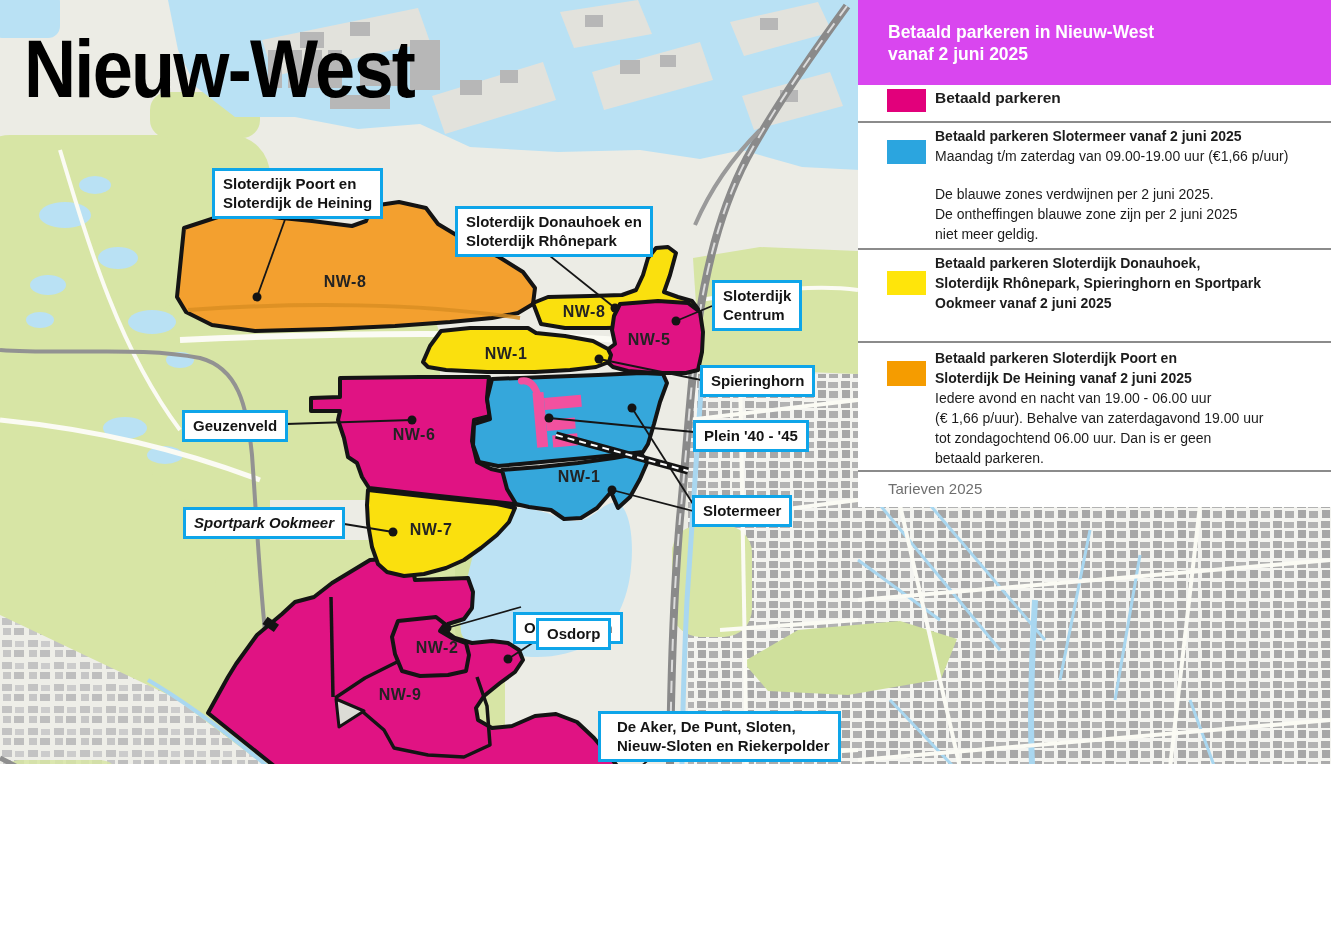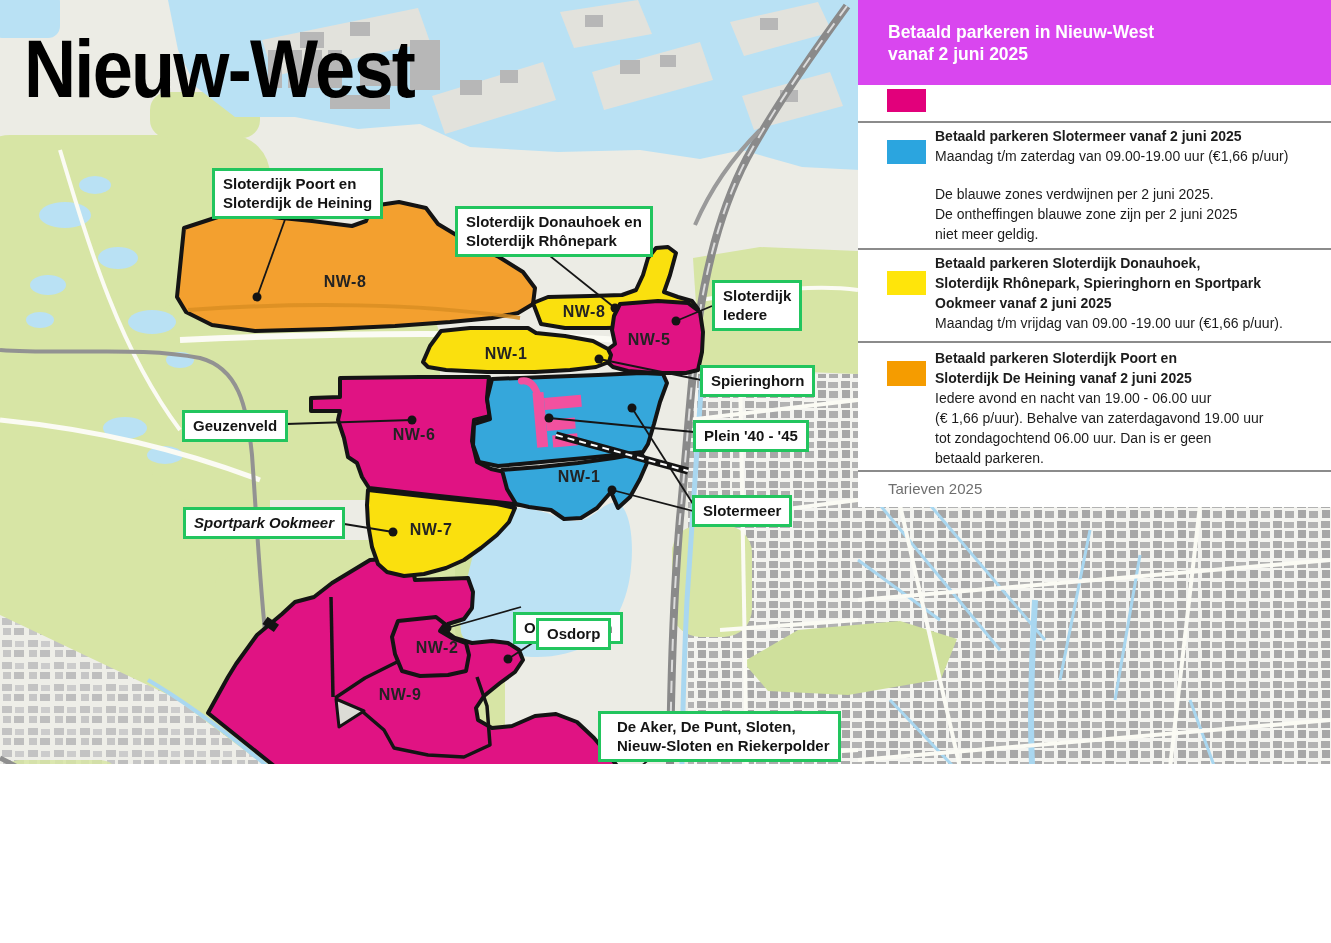--- a/index.html
+++ b/index.html
@@ -6,21 +6,21 @@
   body{font-family:"Liberation Sans",sans-serif;}
   .stage{position:relative;width:1331px;height:764px;overflow:hidden;background:#ECECE5;}
   .stage svg{position:absolute;left:0;top:0;display:block;}
   
   .map-title{position:absolute;left:24px;top:22px;font-size:82px;font-weight:bold;color:#000;
     letter-spacing:-2px;transform:scaleX(.88);transform-origin:left top;white-space:nowrap;}
   
   .zlabel{position:absolute;transform:translate(-50%,-50%);font-size:16px;font-weight:bold;
     color:#232323;white-space:nowrap;letter-spacing:.5px;}
   
-  .callout{position:absolute;background:#fff;border:3px solid #22c55e;padding:3px 8px 4px 8px;
+  .callout{position:absolute;background:#fff;border:3px solid #0ea5e9;padding:3px 8px 4px 8px;
     font-size:15px;font-weight:bold;line-height:19px;color:#141414;white-space:pre-line;}
   
   .panel{position:absolute;left:858px;top:0;width:473px;height:507px;background:#fff;}
   .panel-header{position:absolute;left:0;top:0;width:473px;height:85px;box-sizing:border-box;
     padding:21px 20px 0 30px;color:#fff;font-size:17.5px;font-weight:bold;line-height:22px;white-space:pre-line;}
   .sw{position:absolute;width:39px;}
   .ltxt{position:absolute;left:77px;width:388px;font-size:14px;line-height:20px;color:#1c1c1c;}
   .ltxt .ti{font-weight:bold;white-space:pre-line;}
   .ltxt .sc{white-space:pre-line;}
   .ltxt .no{white-space:pre-line;margin-top:18px;}
@@ -256,54 +256,56 @@
   <div class="zlabel" style="left:431px;top:530px;">NW-7</div>
   <div class="zlabel" style="left:437px;top:648px;">NW-2</div>
   <div class="zlabel" style="left:400px;top:695px;">NW-9</div>
   <div class="zlabel" style="left:369px;top:780px;">NW-9</div>
 
   <div class="callout" style="left:212px;top:168px;">Sloterdijk Poort en
 Sloterdijk de Heining</div>
   <div class="callout" style="left:455px;top:206px;">Sloterdijk Donauhoek en
 Sloterdijk Rhônepark</div>
   <div class="callout" style="left:712px;top:280px;">Sloterdijk
-Iedere</div>
+Centrum</div>
   <div class="callout" style="left:700px;top:365px;">Spieringhorn</div>
   <div class="callout" style="left:182px;top:410px;">Geuzenveld</div>
   <div class="callout" style="left:693px;top:420px;">Plein '40 - '45</div>
   <div class="callout" style="left:692px;top:495px;">Slotermeer</div>
   <div class="callout" style="left:183px;top:507px;font-style:italic;">Sportpark Ookmeer</div>
   <div class="callout" style="left:513px;top:612px;text-align:center;">Osdorpplein</div>
   <div class="callout" style="left:536px;top:618px;">Osdorp</div>
   <div class="callout" style="left:598px;top:711px;padding-left:16px;">De Aker, De Punt, Sloten,
 Nieuw-Sloten en Riekerpolder</div>
 
   <div class="panel">
     <div class="panel-header" style="background-color: #d946ef;">Betaald parkeren in Nieuw-West
 vanaf 2 juni 2025</div>
 
     <div class="sw" style="left: 29px; top: 89px; height: 23px; background-color: rgb(226, 0, 123);"></div>
+    <div class="ltxt" style="top:88px;font-size:15.5px;">
+      <div class="ti">Betaald parkeren</div>
+    </div>
     <div class="divider" style="top:121px;"></div>
 
     <div class="sw" style="left: 29px; top: 140px; height: 24px; background-color: rgb(43, 165, 223);"></div>
     <div class="ltxt" style="top:126px;">
       <div class="ti">Betaald parkeren Slotermeer vanaf 2 juni 2025</div>
       <div class="sc">Maandag t/m zaterdag van 09.00-19.00 uur (€1,66 p/uur)</div>
       <div class="no">De blauwe zones verdwijnen per 2 juni 2025.
 De ontheffingen blauwe zone zijn per 2 juni 2025
 niet meer geldig.</div>
     </div>
     <div class="divider" style="top:248px;"></div>
 
     <div class="sw" style="left: 29px; top: 271px; height: 24px; background-color: rgb(255, 229, 10);"></div>
     <div class="ltxt" style="top:253px;">
       <div class="ti">Betaald parkeren Sloterdijk Donauhoek,
 Sloterdijk Rhônepark, Spieringhorn en Sportpark
 Ookmeer vanaf 2 juni 2025</div>
-      <div class="sc">Maandag t/m vrijdag van 09.00 -19.00 uur (€1,66 p/uur).</div>
     </div>
     <div class="divider" style="top:341px;"></div>
 
     <div class="sw" style="left: 29px; top: 361px; height: 25px; background-color: rgb(245, 156, 0);"></div>
     <div class="ltxt" style="top:348px;">
       <div class="ti">Betaald parkeren Sloterdijk Poort en
 Sloterdijk De Heining vanaf 2 juni 2025</div>
       <div class="sc">Iedere avond en nacht van 19.00 - 06.00 uur
 (€ 1,66 p/uur). Behalve van zaterdagavond 19.00 uur
 tot zondagochtend 06.00 uur. Dan is er geen

